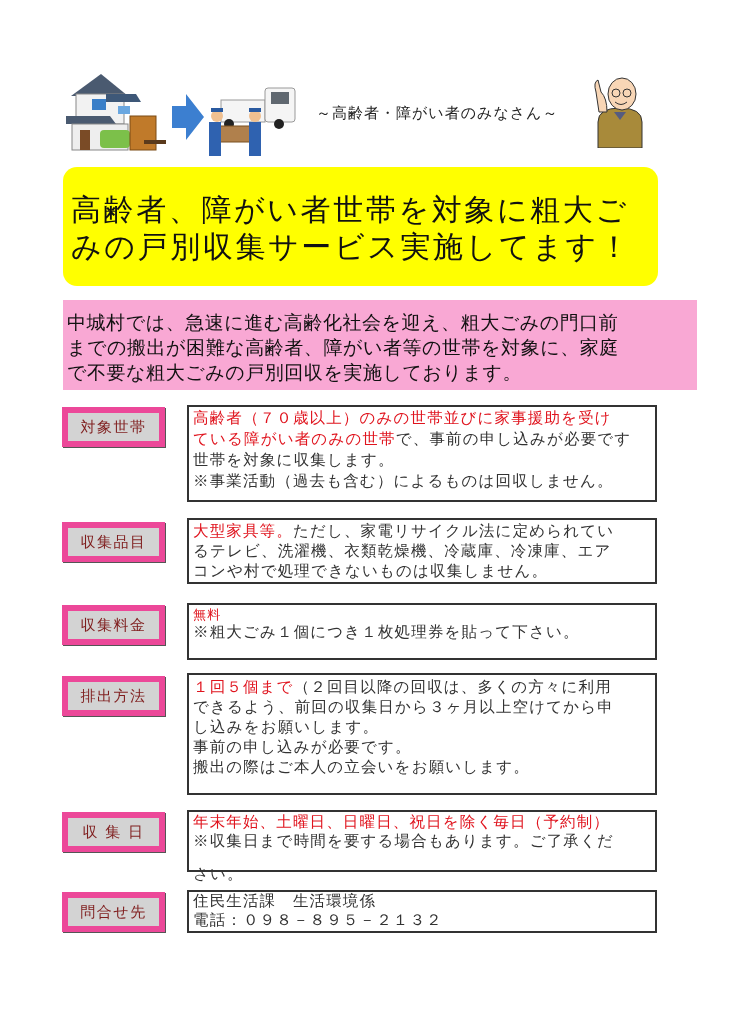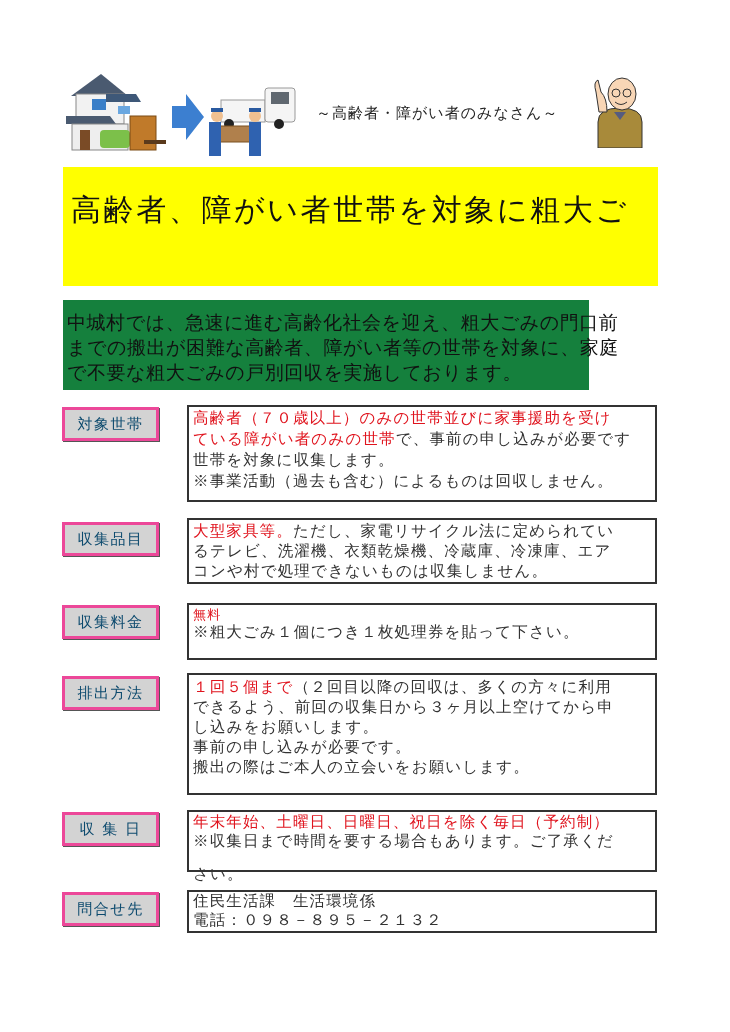--- a/index.html
+++ b/index.html
@@ -4,30 +4,30 @@
 <style>
   html, body { margin:0; padding:0; background:#ffffff; }
   body { width:730px; height:1032px; position:relative; overflow:hidden;
          font-family:"DejaVu Sans", "Liberation Sans", sans-serif; color:#111; }
 
   
   .illus { position:absolute; }
   .subtitle { position:absolute; left:316px; top:104px; font-size:15px; letter-spacing:1px;
               font-family:Liberation Sans, sans-serif; color:#222; white-space:nowrap; }
 
-  .banner { position:absolute; left:63px; top:167px; width:595px; height:119px; background:#ffff00; }
+  .banner { position:absolute; left:63px; top:167px; width:595px; height:119px; background:#ffff00;border-radius:14px; }
   .banner-line { position:absolute; left:8px; font-size:30px; letter-spacing:2.6px; white-space:nowrap;
                  font-family:"DejaVu Sans", sans-serif; color:#111; line-height:1; }
 
-  .intro { position:absolute; left:63px; top:300px; width:526px; height:90px; background:#15803d; }
+  .intro { position:absolute; left:63px; top:300px; width:634px; height:90px; background:#f9a8d4; }
   .intro-line { position:absolute; left:4px; font-size:19px; letter-spacing:0.55px; white-space:nowrap; line-height:1; color:#111; }
 
   .label { position:absolute; left:62px; width:91px; height:28px; background:#d3d3d3;
-           border:3px solid #ec4899; display:flex; align-items:center; justify-content:center;
-           font-size:15px; letter-spacing:1.5px; color:#0c4a6e; box-shadow:1px 1px 0 #555; }
+           border:6px solid #ec4899; display:flex; align-items:center; justify-content:center;
+           font-size:15px; letter-spacing:1.5px; color:#7f1d1d; box-shadow:1px 1px 0 #555; }
   .box { position:absolute; left:187px; width:466px; border:2px solid #333; background:#fff; }
   .line { position:absolute; left:4px; font-size:15.5px; letter-spacing:1.15px; white-space:nowrap; line-height:1;
           color:#333; font-family:"DejaVu Serif", serif; }
   .red { color:#e0141e; font-weight:normal; font-family:"DejaVu Sans", sans-serif; }
 </style>
 </head>
 <body>
 
 <svg class="illus" style="left:66px;top:66px" width="100" height="90" viewBox="0 0 100 90">
   <polygon points="5,30 35,8 62,30" fill="#4a5a70"></polygon>
@@ -64,20 +64,21 @@
   <ellipse cx="32" cy="22" rx="14" ry="16" fill="#f8d6b6" stroke="#333"></ellipse>
   <circle cx="26" cy="21" r="4" fill="none" stroke="#333"></circle>
   <circle cx="37" cy="21" r="4" fill="none" stroke="#333"></circle>
   <path d="M25,30 q6,5 12,0" stroke="#333" fill="none"></path>
   <path d="M6,20 q-3,-10 2,-12 l3,12 q6,6 6,20 l-8,0z" fill="#f8d6b6" stroke="#333"></path>
 </svg>
 <div class="subtitle">～高齢者・障がい者のみなさん～</div>
 
 <div class="banner">
   <div class="banner-line" style="top:28px">高齢者、障がい者世帯を対象に粗大ご</div>
+  <div class="banner-line" style="top:65px">みの戸別収集サービス実施してます！</div>
 </div>
 
 <div class="intro">
   <div class="intro-line" style="top:13px">中城村では、急速に進む高齢化社会を迎え、粗大ごみの門口前</div>
   <div class="intro-line" style="top:38px">までの搬出が困難な高齢者、障がい者等の世帯を対象に、家庭</div>
   <div class="intro-line" style="top:63px">で不要な粗大ごみの戸別回収を実施しております。</div>
 </div>
 
 <div class="label" style="top:407px">対象世帯</div>
 <div class="box" style="top:405px;height:93px">

